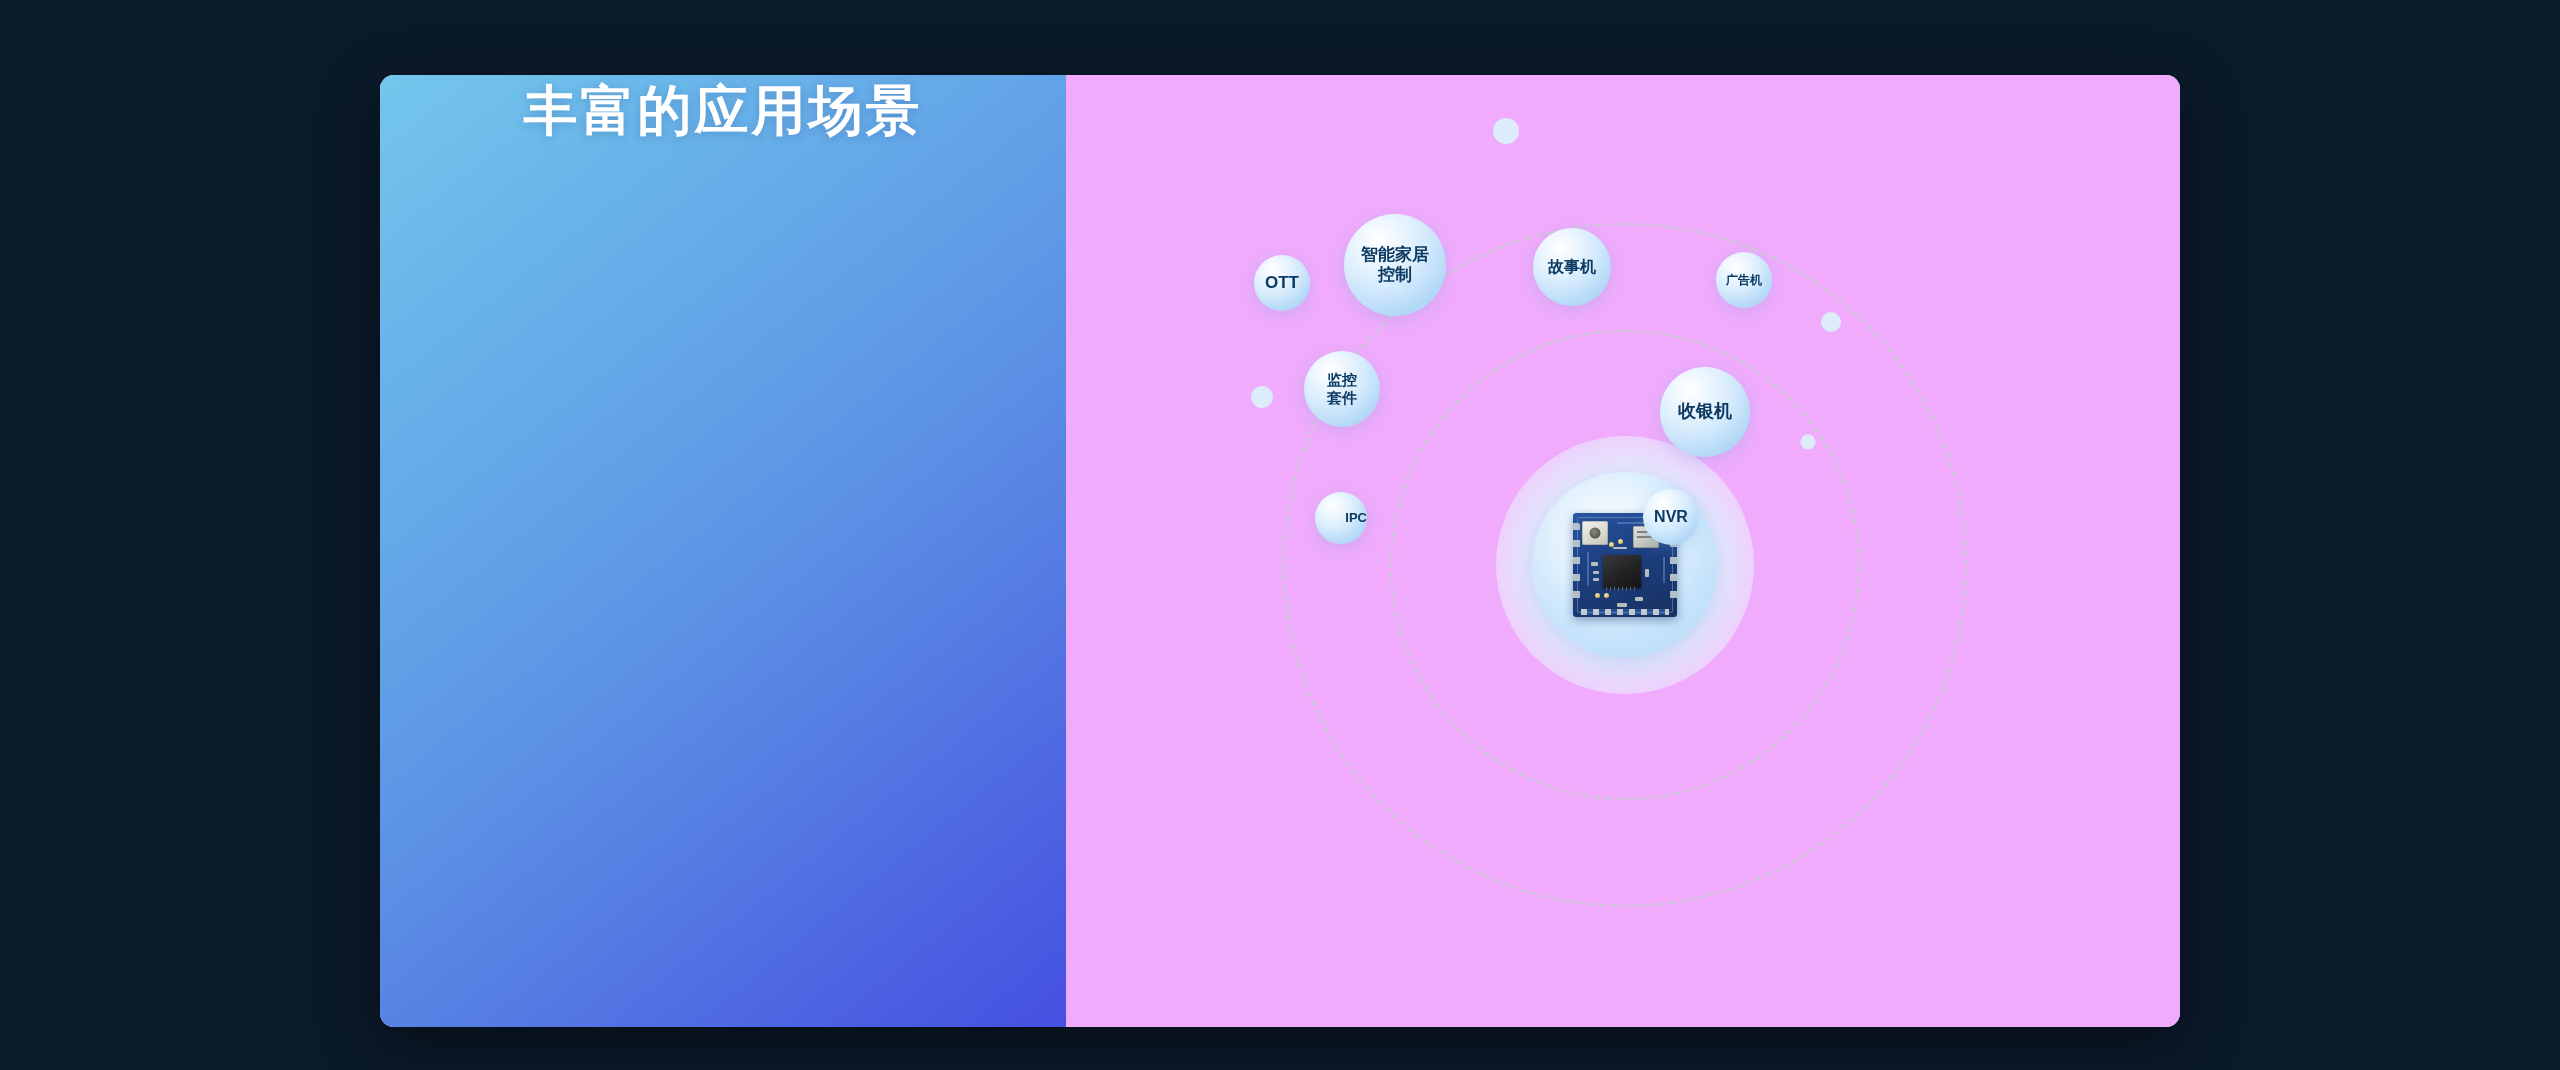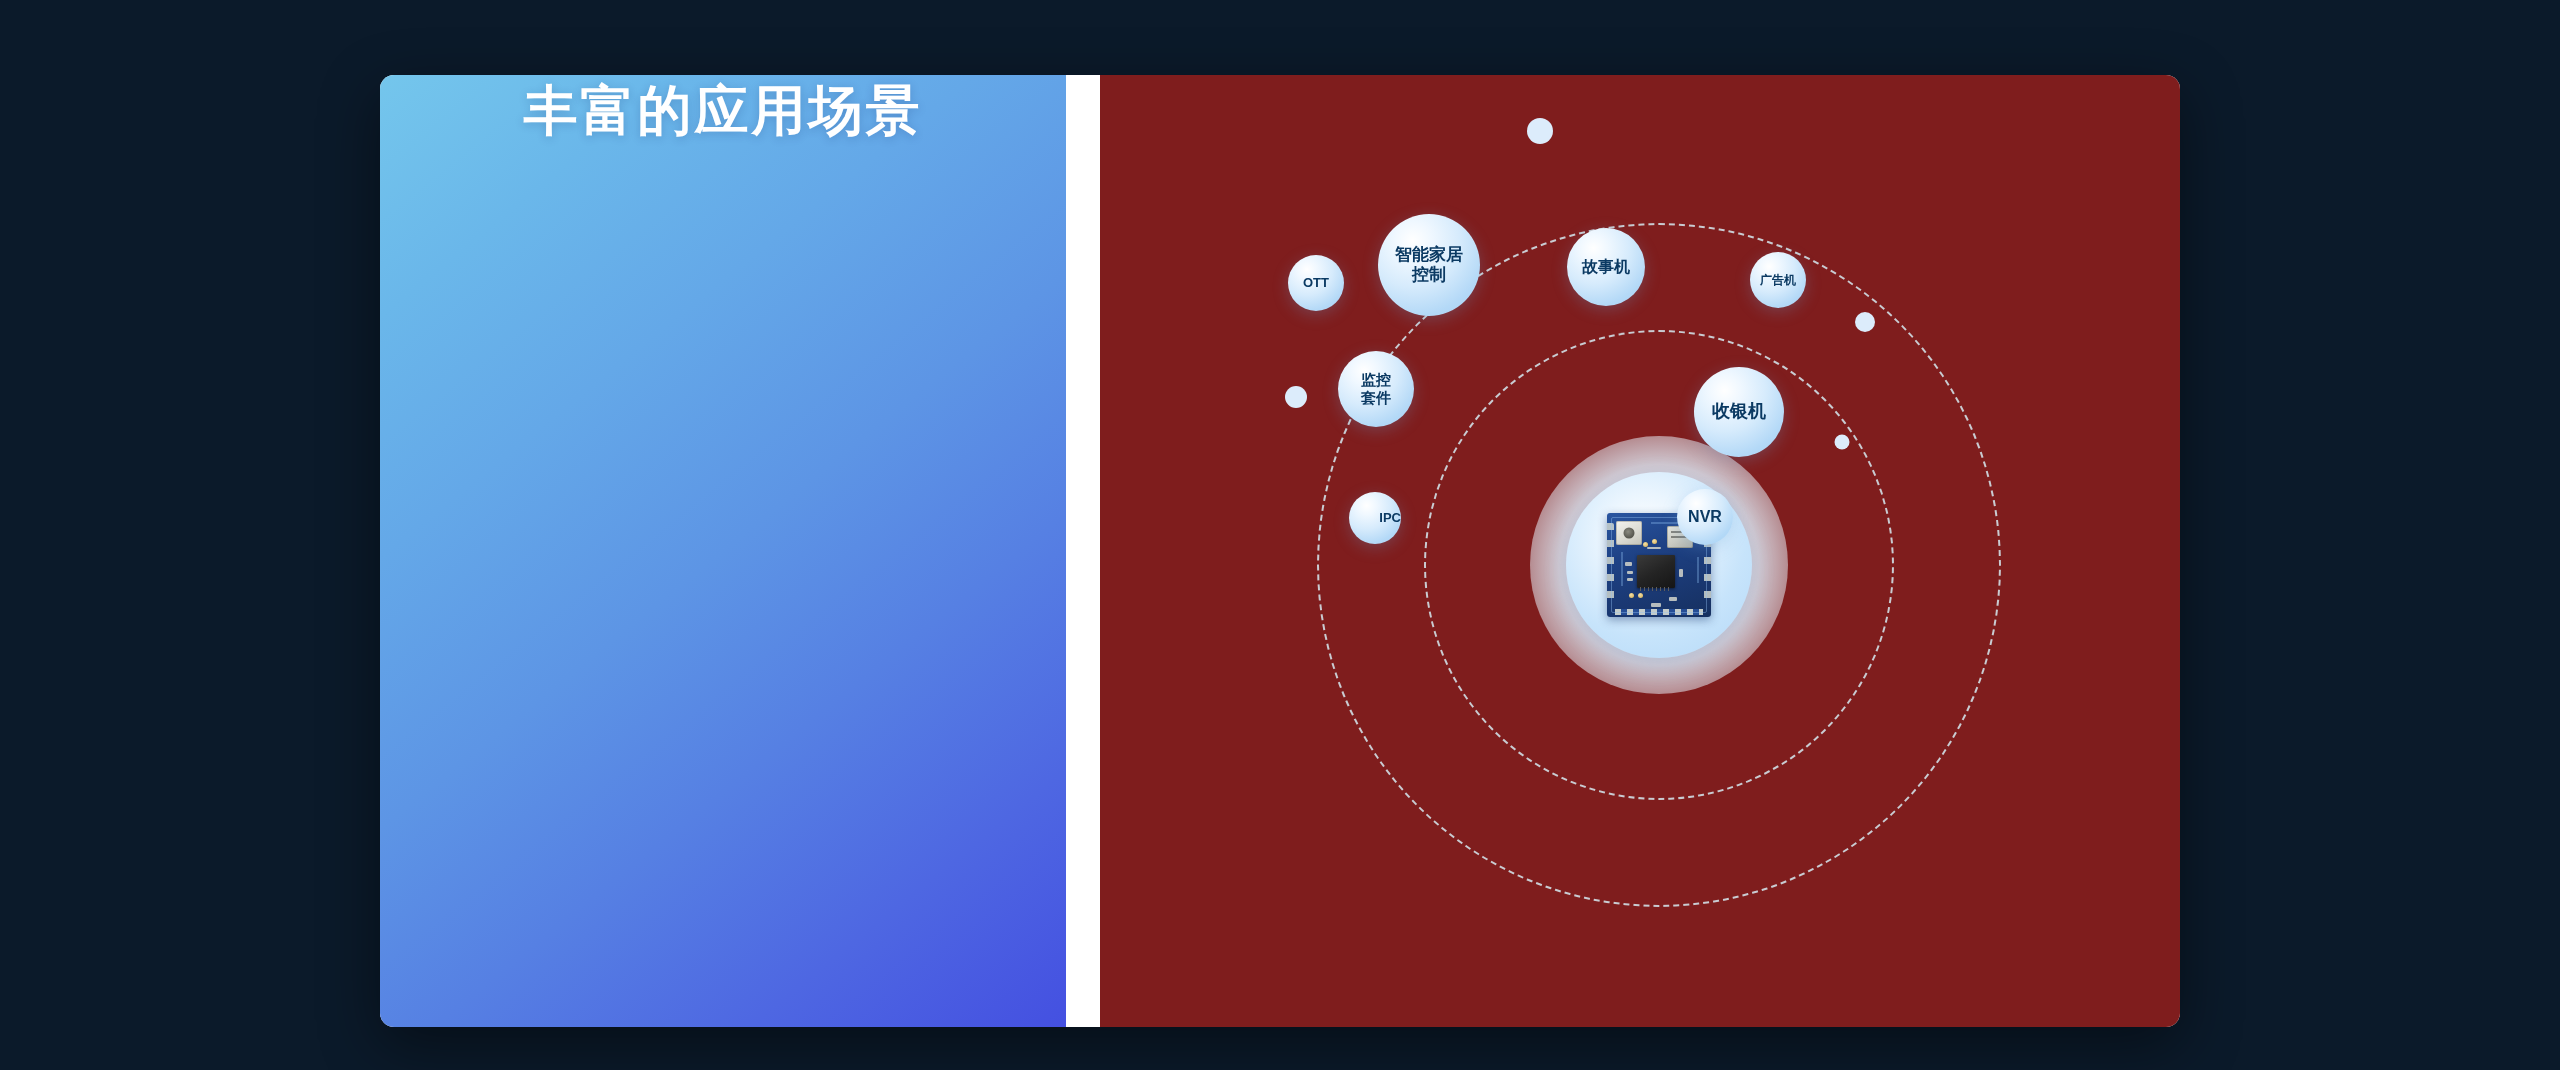--- a/index.html
+++ b/index.html
@@ -66,23 +66,22 @@
     text-align: center;
     white-space: nowrap;
     text-shadow: 0 2px 10px rgba(20,40,110,.22);
   }
 
   
   #right-panel {
     position: relative;
     flex: 1 1 auto;
     height: 100%;
-    background: #7f1d1d;
+    background: #f0abfc;
     overflow: hidden;
-    margin-left: 34px;
   }
 
   
   #diagram {
     position: absolute;
     left: 0;
     top: 0;
     width: 1114px;
     height: 952px;
   }
@@ -277,21 +276,21 @@
                 #a2cef4 100%);
     box-shadow: 0 4px 16px rgba(110,165,215,.26);
     cursor: pointer;
   }
   .bubble span { display: block; pointer-events: none; }
 
   
   .b-smart-home { left: 329px; top: 190px; width: 102px; height: 102px; font-size: 17px; }
   .b-story      { left: 506px; top: 192px; width: 78px;  height: 78px;  font-size: 16px; }
   .b-ad         { left: 678px; top: 205px; width: 56px;  height: 56px;  font-size: 12px; }
-  .b-ott        { left: 216px; top: 208px; width: 56px;  height: 56px;  font-size: 13px; }
+  .b-ott        { left: 216px; top: 208px; width: 56px;  height: 56px;  font-size: 17px; }
   .b-monitor    { left: 276px; top: 314px; width: 76px;  height: 76px;  font-size: 15px; }
   .b-cashier    { left: 639px; top: 337px; width: 90px;  height: 90px;  font-size: 18px; }
   .b-recorder   { left: 447px; top: 407px; width: 106px; height: 106px; font-size: 21px; }
   .b-ipc        { left: 275px; top: 443px; width: 52px;  height: 52px;  font-size: 13px; justify-content: flex-end; }
   .b-nvr        { left: 605px; top: 442px; width: 56px;  height: 56px;  font-size: 16px; }
 
   
   .dot {
     position: absolute;
     border-radius: 50%;

